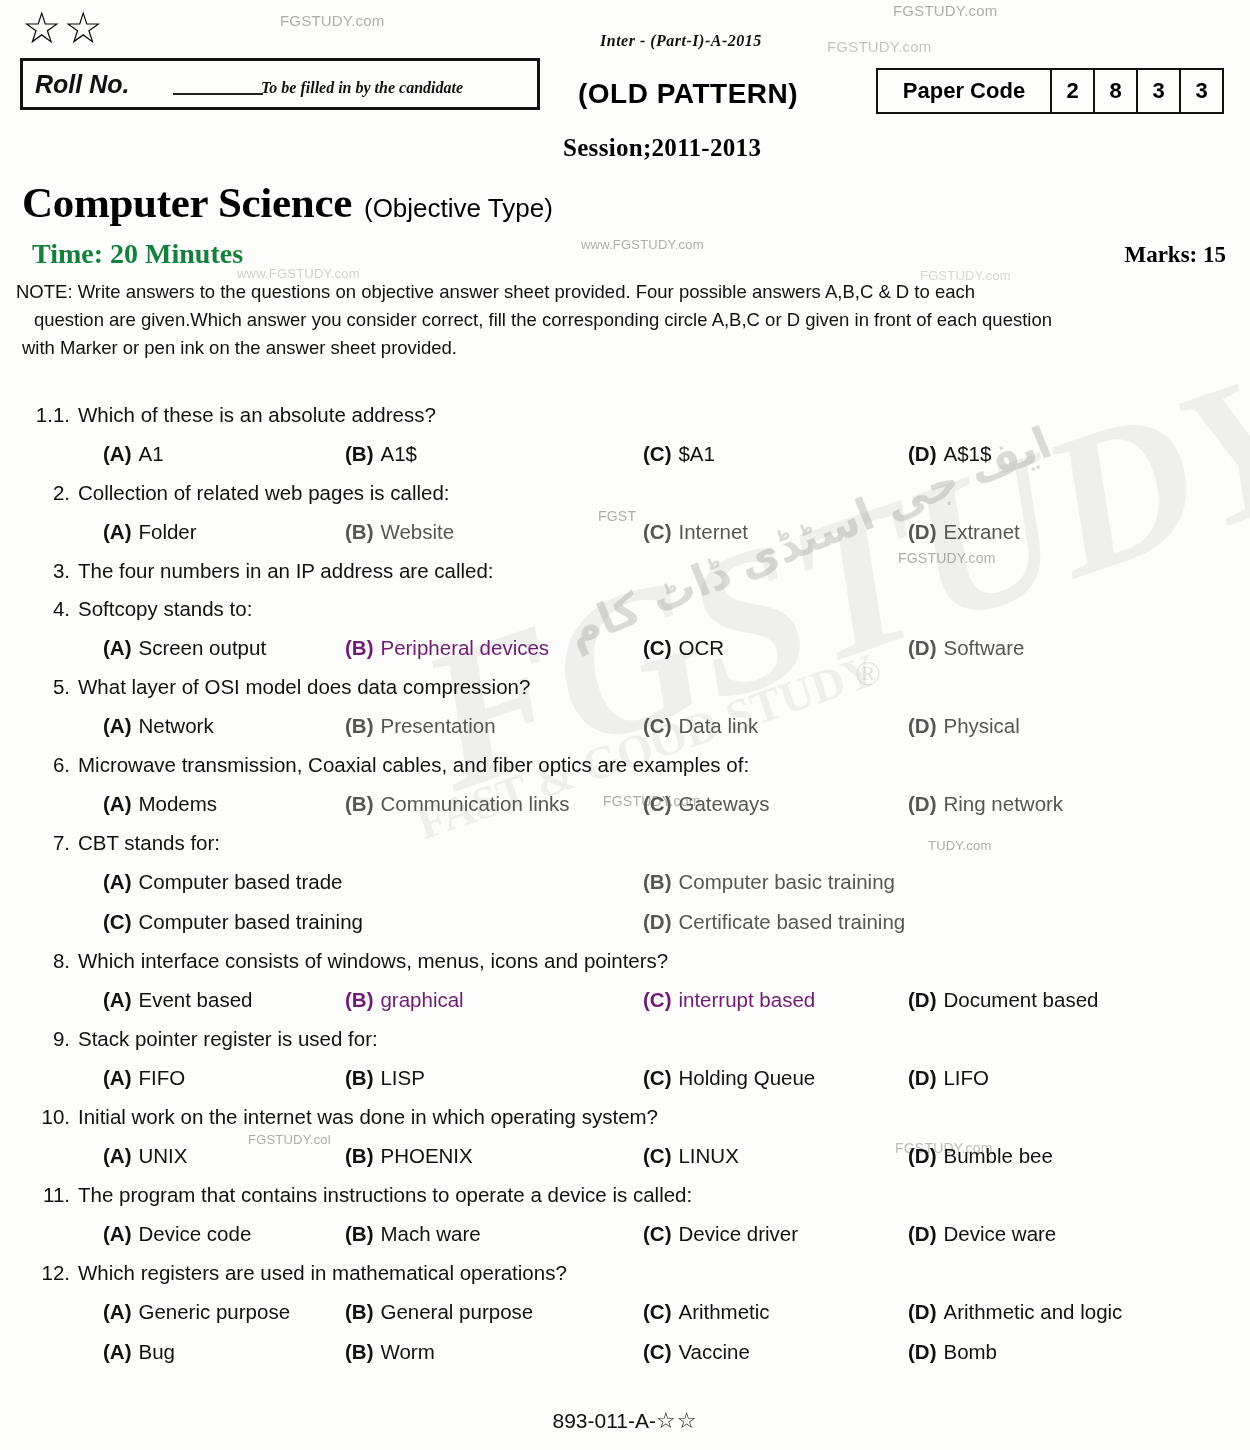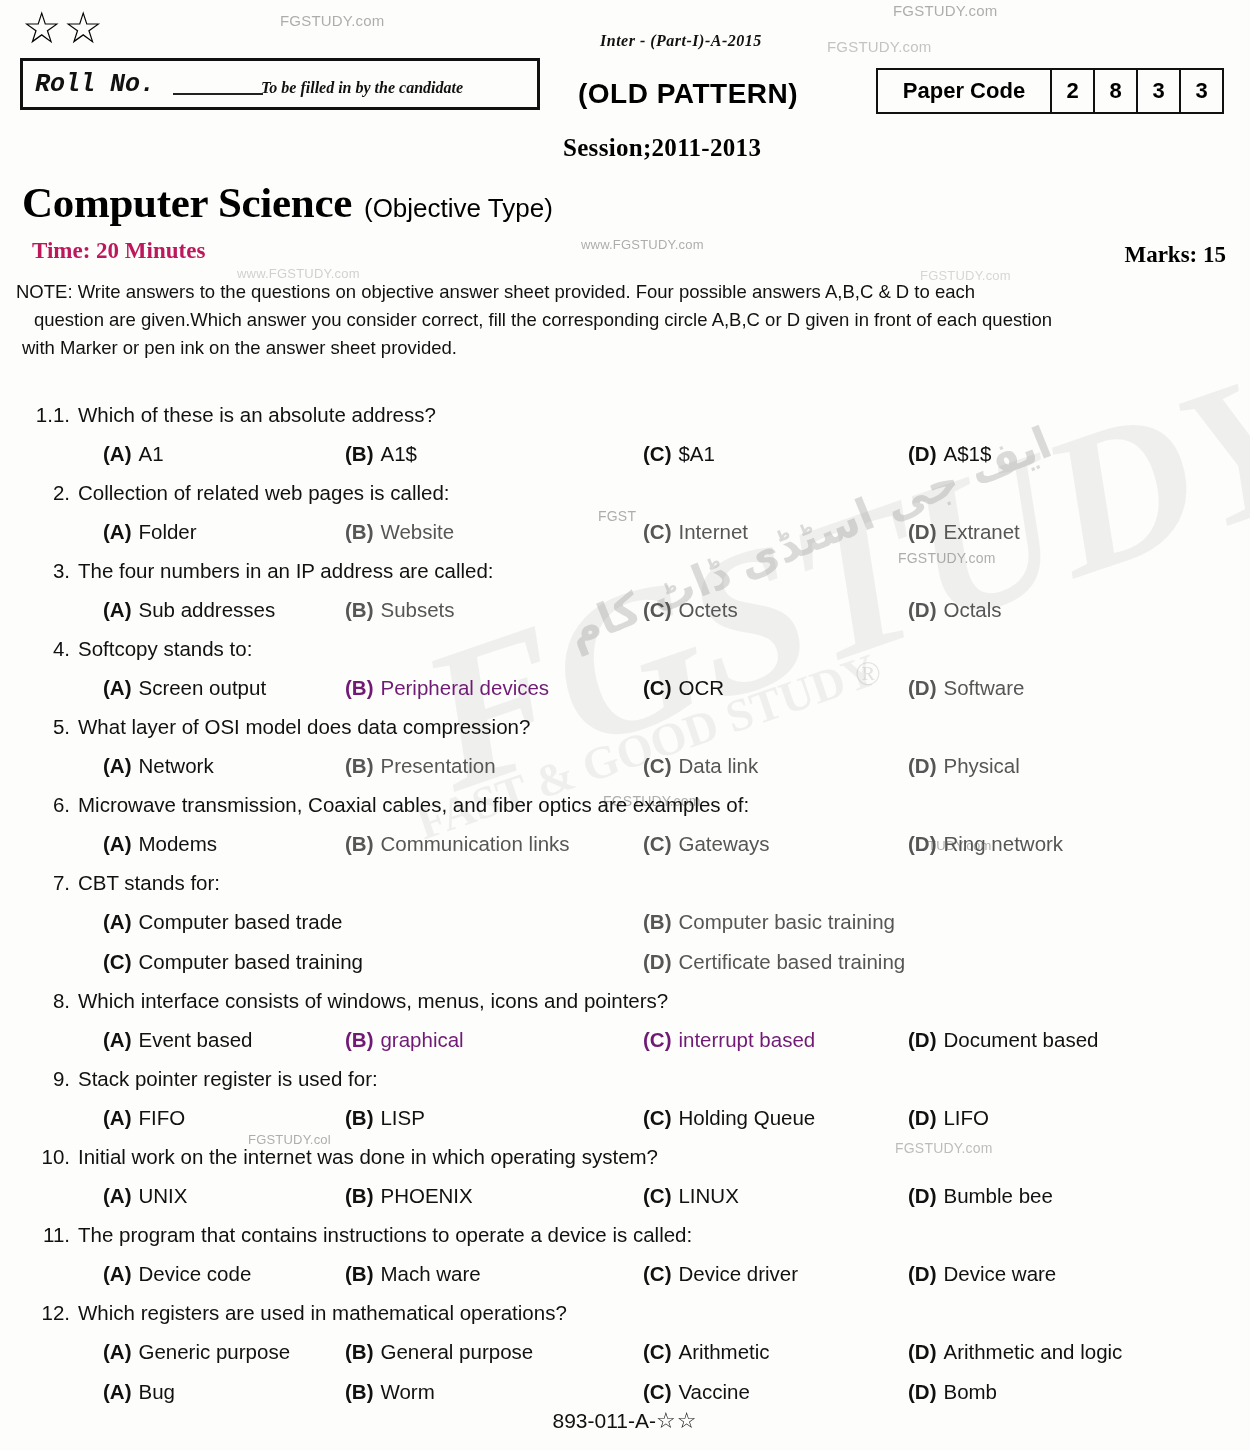--- a/index.html
+++ b/index.html
@@ -35,21 +35,21 @@
   }
 
   
   .stars-tl{position:absolute;left:22px;top:6px;font-size:44px;line-height:44px;letter-spacing:2px;color:#000;}
   .rollbox{
     position:absolute;left:20px;top:58px;width:520px;height:52px;
     border:3px solid #111;box-sizing:border-box;background:transparent;
   }
   .rollbox .rtxt{
     position:absolute;left:12px;top:9px;
-    font-family:Liberation Mono, monospace;font-style:italic;font-weight:700;
+    font-family:Liberation Sans, sans-serif;font-style:italic;font-weight:700;
     font-size:25px;color:#111;white-space:nowrap;
   }
   .rollbox .rsub{
     position:absolute;left:238px;top:18px;
     font-family:"Liberation Serif",serif;font-style:italic;font-weight:700;
     font-size:16px;color:#111;white-space:nowrap;
   }
   .rollbox .rline{
     position:absolute;left:150px;top:32px;width:90px;border-bottom:2px solid #222;
   }
@@ -85,21 +85,21 @@
     position:absolute;left:22px;top:178px;
     font-family:"Liberation Serif",serif;font-weight:700;
     font-size:43px;letter-spacing:-.3px;color:#000;
   }
   .title .objtype{
     font-family:"Liberation Sans",sans-serif;font-weight:400;
     font-size:26px;letter-spacing:0;margin-left:12px;
   }
   .time{
     position:absolute;left:32px;top:238px;
-    font-family:"Liberation Serif",serif;font-weight:700;font-size:23px;color:#be185d;
+    font-family:"Liberation Serif",serif;font-weight:700;font-size:28px;color:#15803d;
   }
   .marks{
     position:absolute;right:24px;top:242px;
     font-family:"Liberation Serif",serif;font-weight:700;font-size:23px;color:#000;
   }
 
   .note{
     position:absolute;left:16px;top:278px;width:1215px;
     font-family:"Liberation Sans",sans-serif;
     font-size:18.5px;line-height:28px;color:#111;
@@ -229,26 +229,20 @@
           <span class="opt c1 f2"><span class="ol">(B)</span><span>Website</span></span>
           <span class="opt c2 f2"><span class="ol">(C)</span><span>Internet</span></span>
           <span class="opt c3 f2"><span class="ol">(D)</span><span>Extranet</span></span>
         </div>
       </div>
       <div class="q">
         <div class="qtext">
           <span class="qnum">3.</span>
           <span class="qbody">The four numbers in an IP address are called:</span>
         </div>
-        <div class="opts">
-          <span class="opt c0 f1"><span class="ol">(A)</span><span>Sub addresses</span></span>
-          <span class="opt c1 f2"><span class="ol">(B)</span><span>Subsets</span></span>
-          <span class="opt c2 f2"><span class="ol">(C)</span><span>Octets</span></span>
-          <span class="opt c3 f2"><span class="ol">(D)</span><span>Octals</span></span>
-        </div>
       </div>
       <div class="q">
         <div class="qtext">
           <span class="qnum">4.</span>
           <span class="qbody">Softcopy stands to:</span>
         </div>
         <div class="opts">
           <span class="opt c0 f1"><span class="ol">(A)</span><span>Screen output</span></span>
           <span class="opt c1 f3"><span class="ol">(B)</span><span>Peripheral devices</span></span>
           <span class="opt c2 f1"><span class="ol">(C)</span><span>OCR</span></span>

